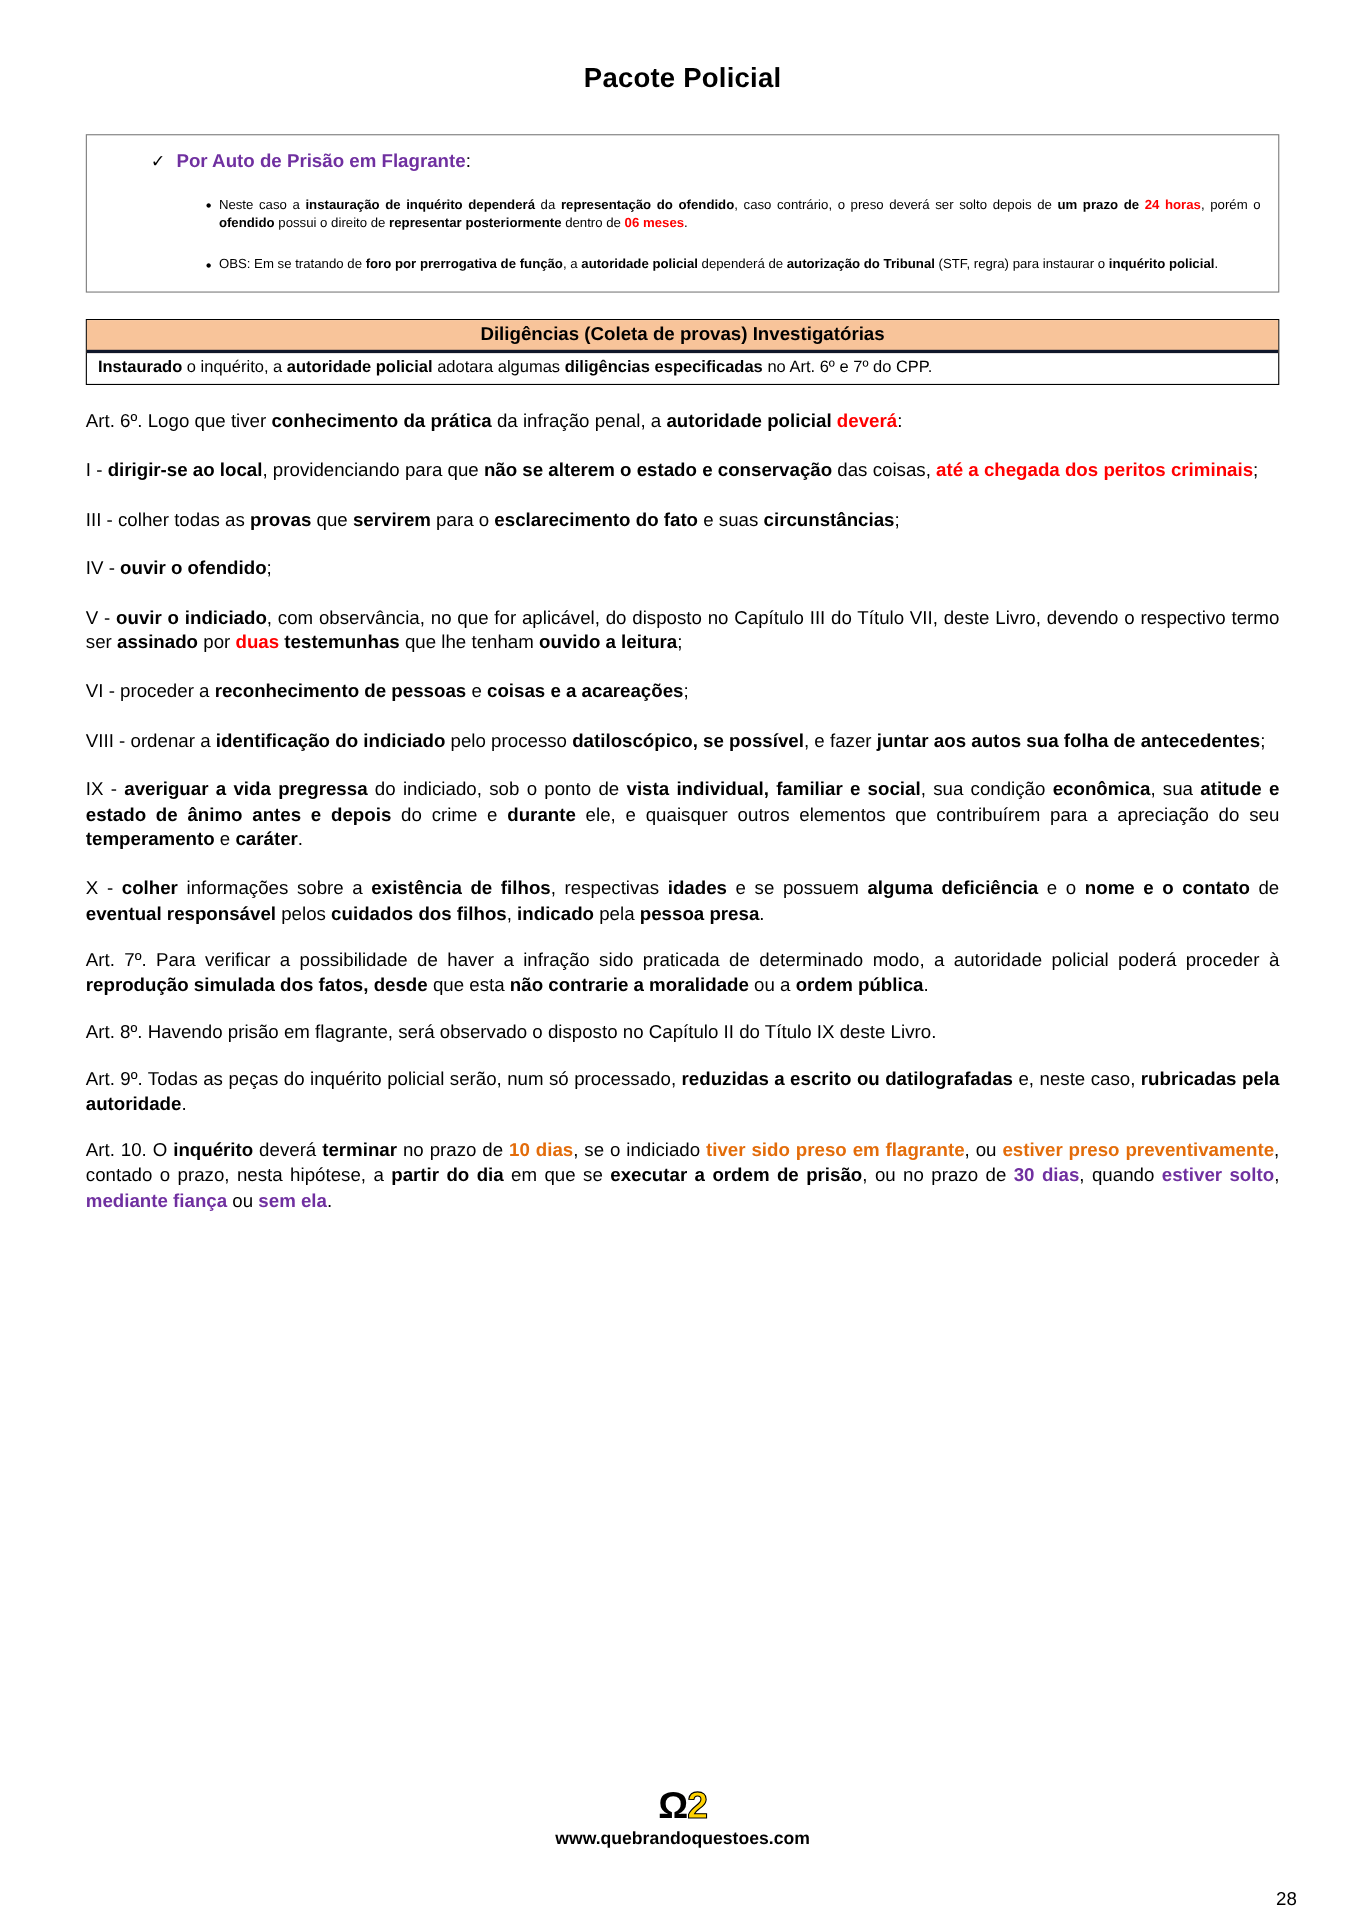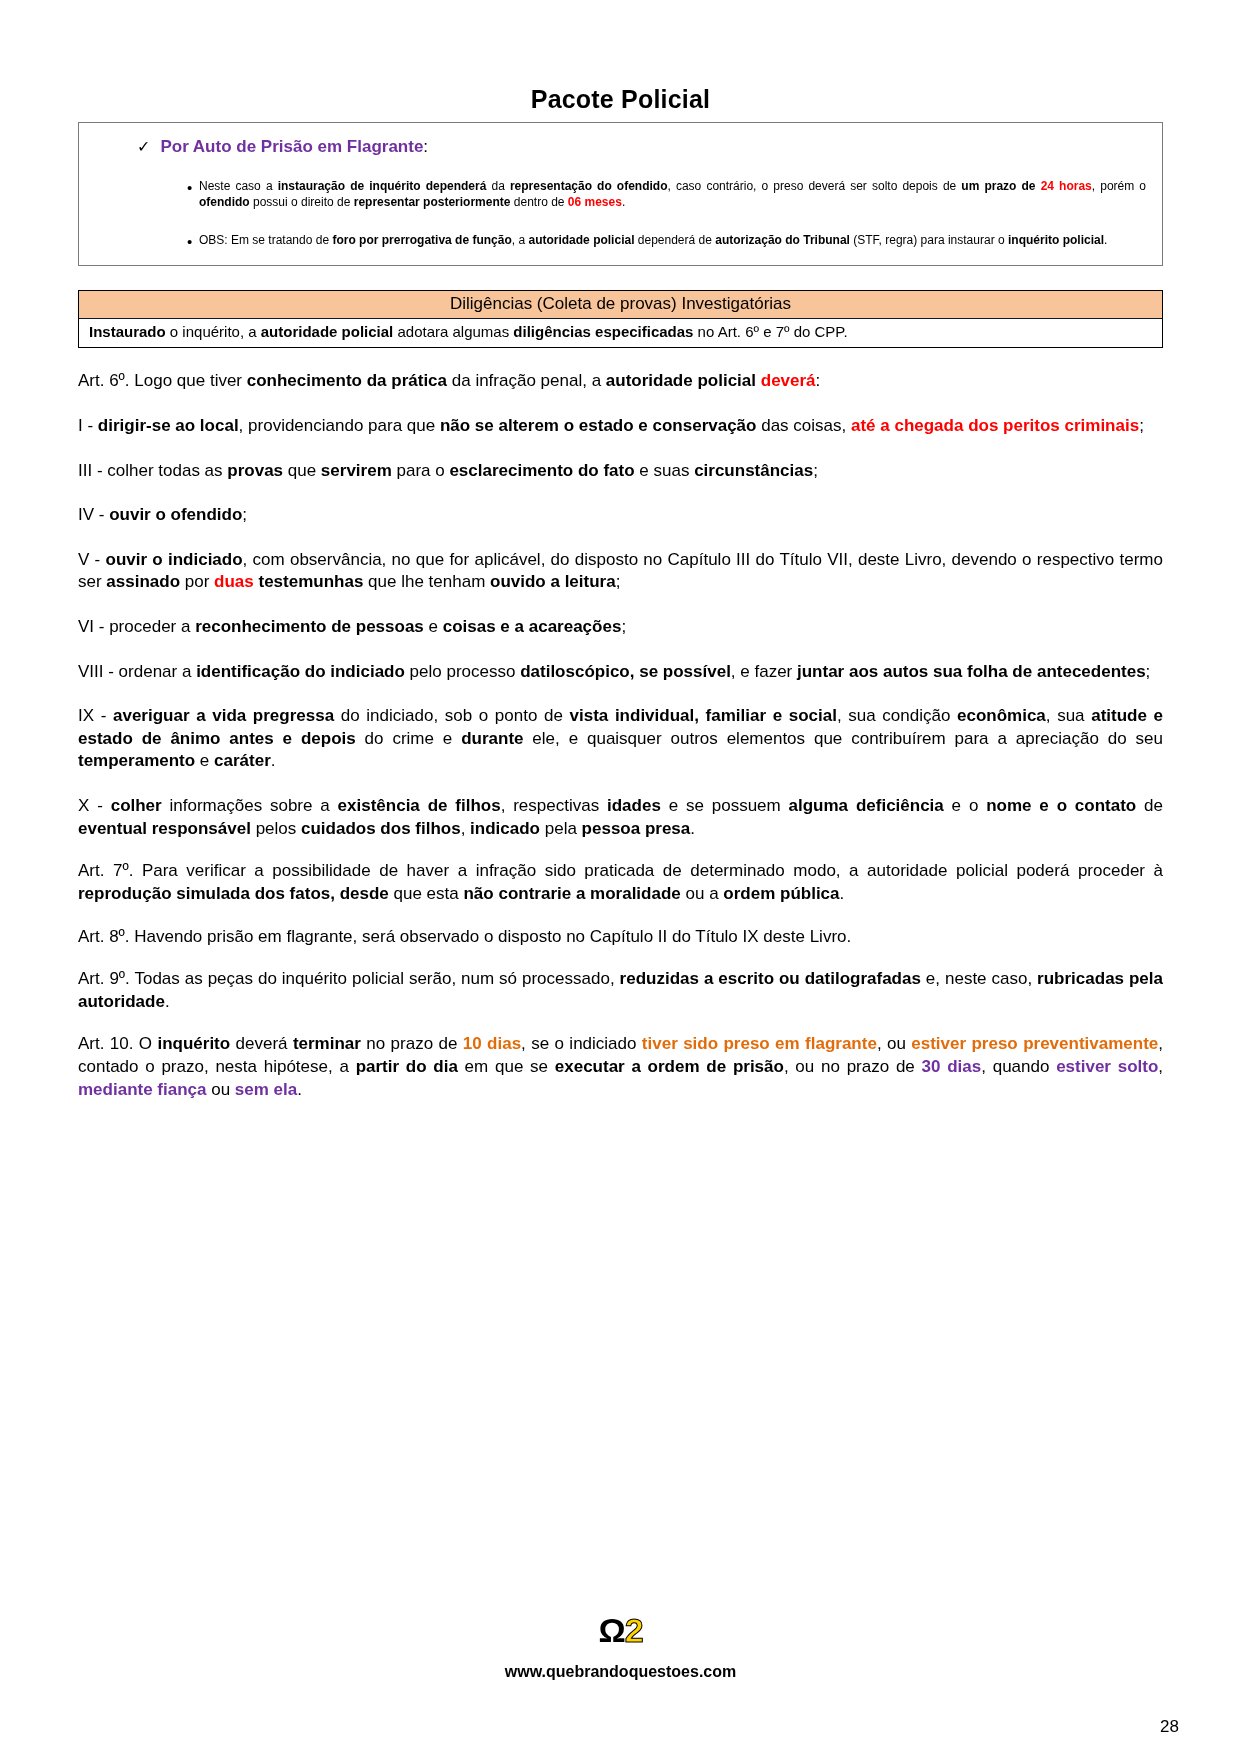--- a/index.html
+++ b/index.html
@@ -20,21 +20,21 @@
     box-sizing: border-box;
     overflow: hidden;
   }
 
   
   .doc-title {
     text-align: center;
     font-size: 25px;
     font-weight: bold;
     letter-spacing: 0.2px;
-    padding-top: 84px;
+    padding-top: 56px;
     line-height: 1.2;
   }
 
   
   .content {
     position: absolute;
     left: 78px;
     right: 78px;
     top: 120px;
   }
@@ -86,23 +86,23 @@
   }
 
   
   .table-block {
     margin-top: 24px;
     border: 1px solid #000;
     box-sizing: border-box;
   }
   .table-head {
     background: #f8c49a;
-    border-bottom: 1px solid #0f172a;
+    border-bottom: 3px solid #0f172a;
     text-align: center;
-    font-weight: normal;
+    font-weight: bold;
     font-size: 17px;
     padding: 3px 4px 4px 4px;
   }
   .table-body {
     padding: 3px 8px 6px 10px;
     font-size: 15px;
     line-height: 1.3;
     text-align: justify;
   }
 
@@ -135,21 +135,21 @@
     line-height: 1;
     letter-spacing: -1px;
   }
   .logo .omega { color: #000; }
   .logo .two {
     color: #ffd200;
     -webkit-text-stroke: 1px #000;
     text-shadow: 0 0 0 #000;
   }
   .site {
-    margin-top: 16px;
+    margin-top: 4px;
     font-size: 16px;
     font-weight: bold;
     color: #000;
   }
   .page-number {
     position: absolute;
     right: 62px;
     bottom: 18px;
     font-size: 17px;
   }

